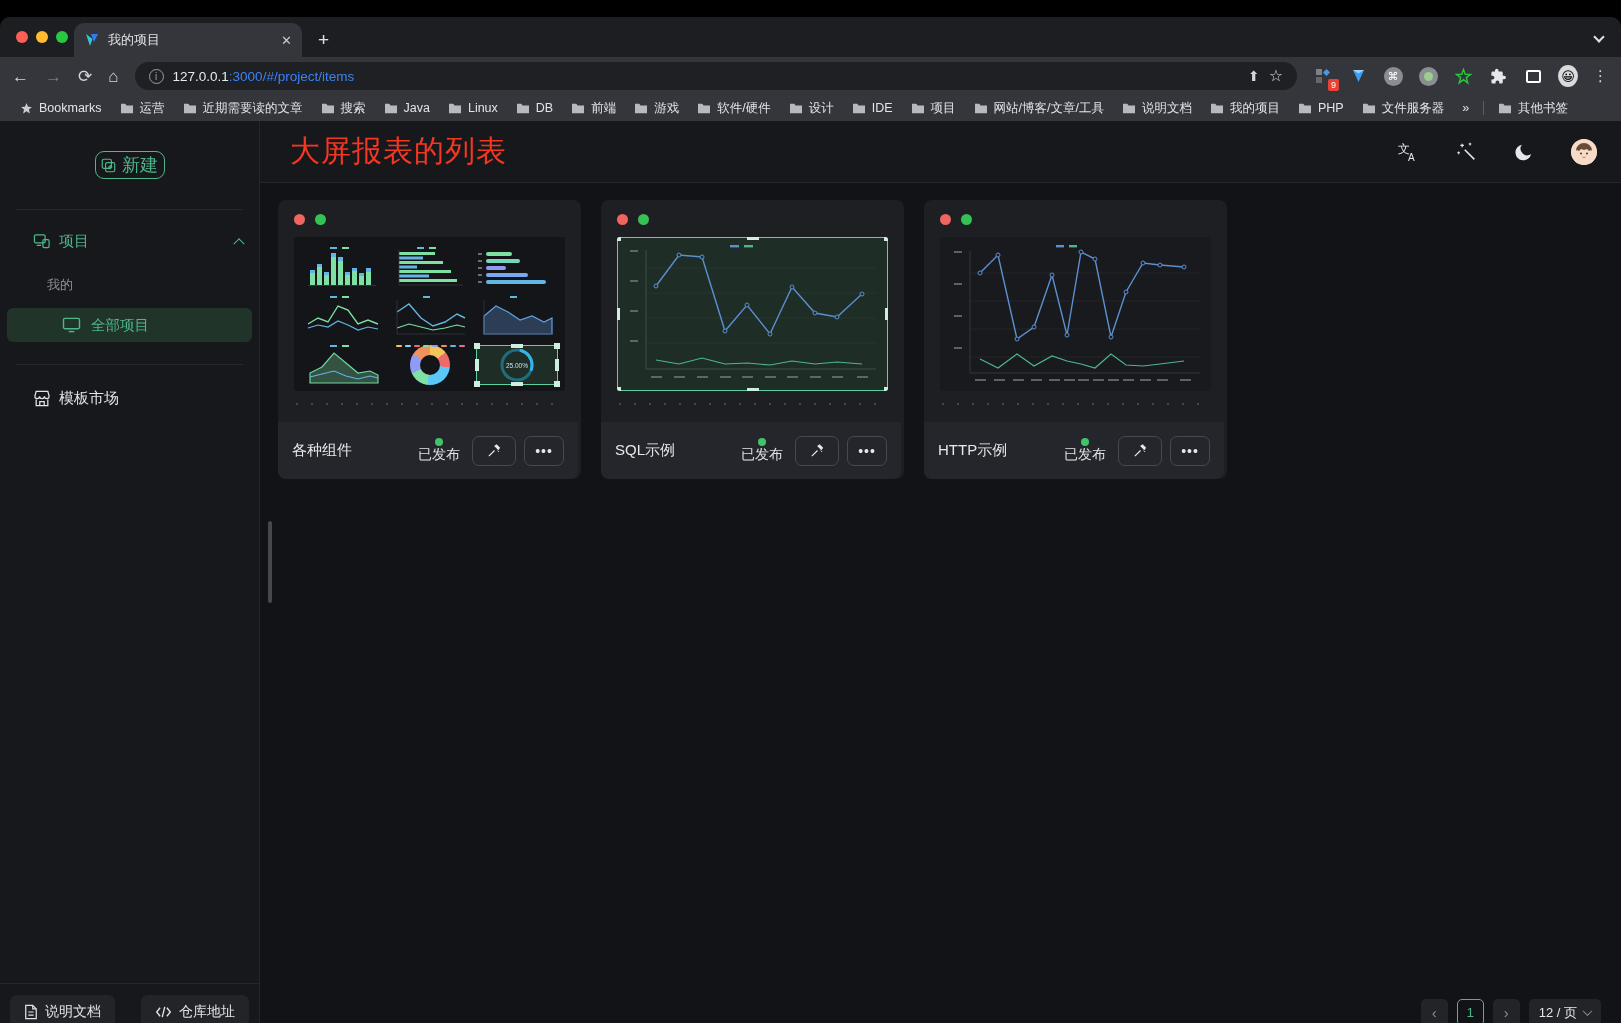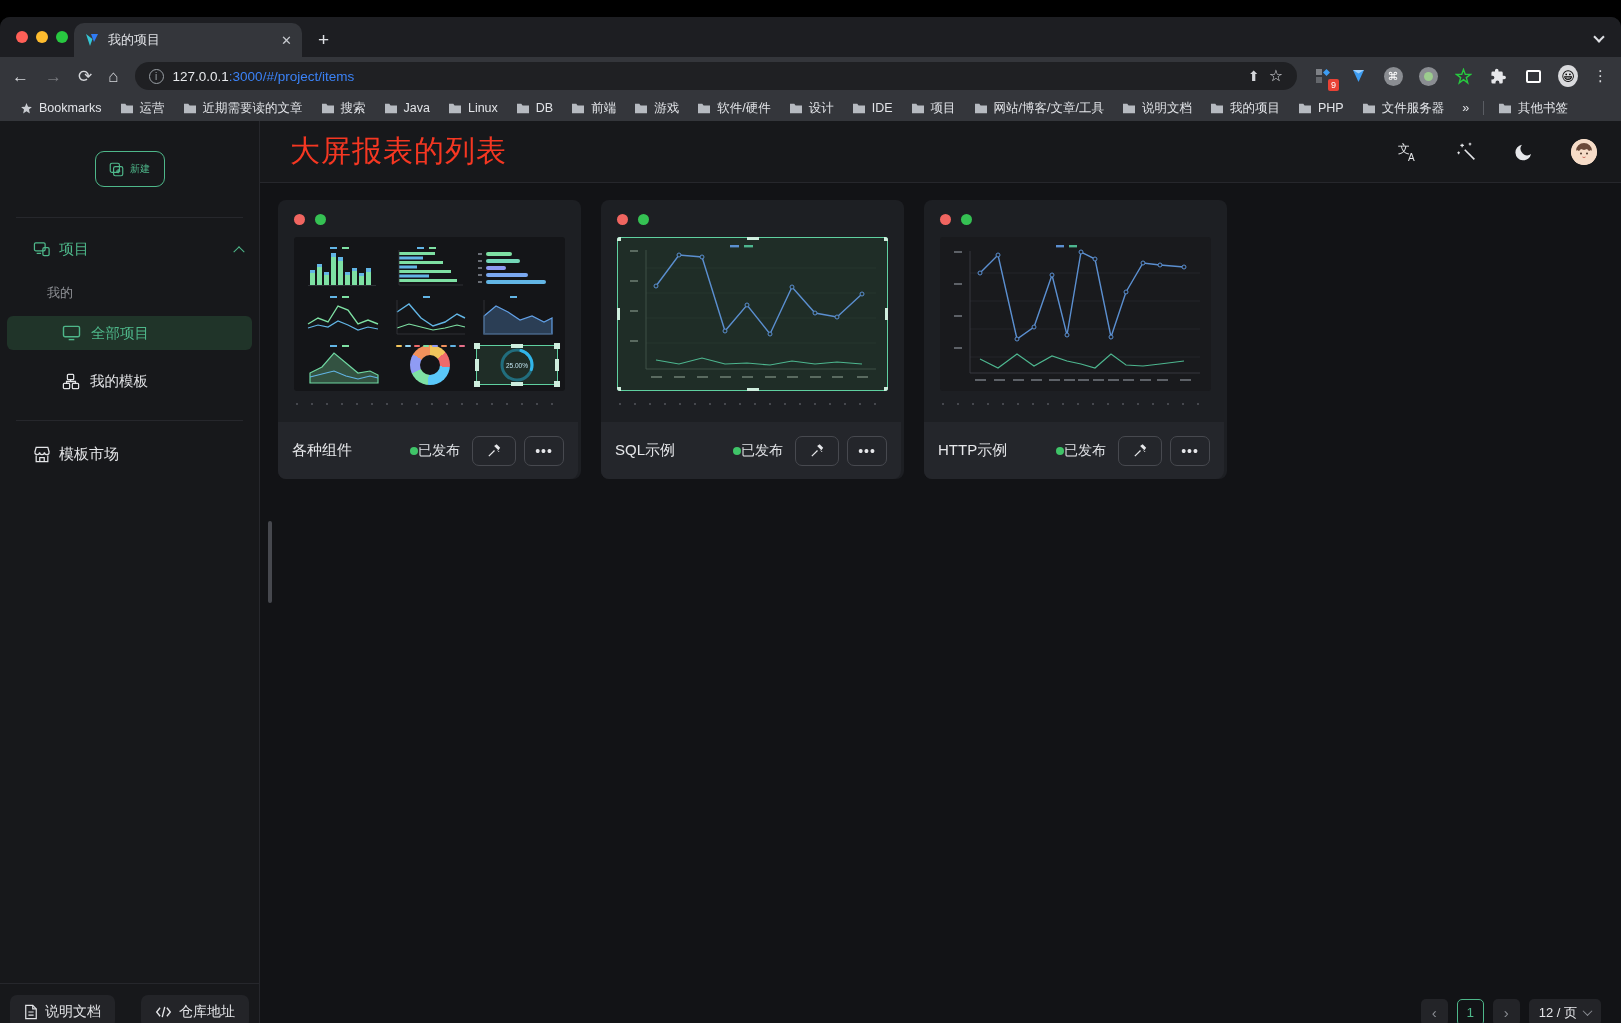--- a/index.html
+++ b/index.html
@@ -41,22 +41,22 @@
 
   .bookmarks { height:26px; background:#34363b; display:flex; align-items:center; padding:0 12px;
     gap:2px; font-size:12.5px; color:#e2e4e8; white-space:nowrap; overflow:hidden; }
   .bm { display:flex; align-items:center; gap:6px; padding:2px 8px; border-radius:6px; }
   .bm svg { flex:none; }
   .bmsep { width:1px; height:14px; background:#5a5d63; margin:0 4px; }
 
   
   .app { position:absolute; top:104px; left:0; right:0; bottom:0; display:flex; background:#121316; }
   .sidebar { width:260px; background:#17181b; border-right:1px solid #26272c; position:relative; flex:none; }
-  .newbtn { margin:30px auto 0; width:70px; height:36px; border:1px solid #4eb78a; border-radius:9px;
-    color:#4eb78a; display:flex; align-items:center; justify-content:center; gap:6px; font-size:10px; }
+  .newbtn { margin:30px auto 0; width:70px; height:28px; border:1px solid #4eb78a; border-radius:9px;
+    color:#4eb78a; display:flex; align-items:center; justify-content:center; gap:6px; font-size:18px; }
   .sdivider { height:1px; background:#26272c; margin:30px 16px 0; }
   .navrow { display:flex; align-items:center; height:34px; padding:0 16px 0 33px; gap:8px;
     color:#e3e4e7; font-size:15px; margin-top:14px; }
   .navrow.green { color:#4eb78a; }
   .chevup { margin-left:auto; width:8px; height:8px; border-right:1.6px solid #4eb78a;
     border-bottom:1.6px solid #4eb78a; transform:rotate(225deg) translate(-2px,-2px); }
   .grouplabel { color:#8f9196; font-size:13px; padding-left:47px; margin-top:18px; }
   .sitem { display:flex; align-items:center; gap:10px; height:34px; margin:14px 7px 0;
     padding-left:55px; border-radius:6px; color:#e3e4e7; font-size:14.5px; }
   .sitem.active { background:#203429; color:#4eb78a;text-align:right; }
@@ -80,21 +80,21 @@
   .card { width:303px; height:279px; background:#1d1f23; border-radius:8px; padding:13px 16px 0; position:relative; }
   .cdots { display:flex; gap:10px; margin:1px 0 12px; }
   .cdot { width:11px; height:11px; border-radius:50%; }
   .cdot.r { background:#f06560; } .cdot.g { background:#35c153; }
   .thumb { height:154px; border-radius:3px; background:#141518; position:relative; overflow:hidden; }
   .dotline { height:2px; margin:12px 2px 0;
     background:repeating-linear-gradient(90deg,#45474d 0 2px,transparent 2px 15px); }
   .cfooter { position:absolute; left:0; right:3px; bottom:0; height:57px; background:#24262b;
     border-radius:0 0 8px 8px; display:flex; align-items:center; padding:0 14px; }
   .ctitle { color:#e6e7ea; font-size:15px; flex:1; }
-  .cstatus { display:flex; align-items:center; color:#dfe1e5; font-size:14px; margin-right:12px; }
+  .cstatus { display:flex; align-items:center; color:#dfe1e5; font-size:14px; margin-right:12px;flex-direction:column; }
   .sdot { width:8px; height:8px; border-radius:50%; background:#3fc468; }
   .iconbtn { height:30px; border:1px solid #47494f; border-radius:7px; background:transparent;
     display:flex; align-items:center; justify-content:center; color:#e6e7ea; }
   .iconbtn.hammer { width:44px; margin-right:8px; }
   .iconbtn.more { width:40px; font-size:14px; letter-spacing:1px; }
 
   .grid3 { position:absolute; inset:8px; display:grid; grid-template-columns:repeat(3,1fr);
     grid-template-rows:repeat(3,1fr); gap:5px; }
   .cell { position:relative; display:flex; align-items:center; justify-content:center; }
   .donutwrap { width:40px; height:40px; border-radius:50%;
@@ -336,29 +336,20 @@
         <span>项目</span>
         <span class="chevup"></span>
       </div>
       <div class="grouplabel">我的</div>
       <div class="sitem active">
         <svg width="19" height="16" viewBox="0 0 20 17" fill="none" stroke="#4eb78a" stroke-width="1.5">
           <rect x="1.5" y="1.5" width="17" height="11" rx="1.5"></rect>
             <path d="M7 15.5h6"></path>
         </svg>
         <span>全部项目</span>
-      </div>
-      <div class="sitem">
-        <svg width="18" height="17" viewBox="0 0 20 19" fill="none" stroke="#e3e4e7" stroke-width="1.4">
-          <rect x="6" y="1.5" width="7" height="6" rx="1"></rect>
-            <rect x="1.5" y="11.5" width="7" height="6" rx="1"></rect>
-            <rect x="11.5" y="11.5" width="7" height="6" rx="1"></rect>
-            <path d="M9.5 7.5v2h-4.5v2M9.5 9.5h5.5v2"></path>
-        </svg>
-        <span>我的模板</span>
       </div>
       <div class="sdivider" style="margin-top:22px"></div>
       <div class="navrow" style="margin-top:16px">
         <svg width="18" height="17" viewBox="0 0 20 19" fill="none" stroke="#e3e4e7" stroke-width="1.4">
           <path d="M2 7 L3.5 1.5 h13 L18 7"></path>
             <path d="M2 7 c0 1.6 1.2 2.6 2.7 2.6 S7.3 8.6 7.3 7 c0 1.6 1.2 2.6 2.7 2.6 s2.7-1 2.7-2.6 c0 1.6 1.2 2.6 2.7 2.6 S18 8.6 18 7"></path>
             <path d="M3.5 10.5 v7 h13 v-7"></path>
             <path d="M7.5 17.5 v-4.5 h5 v4.5"></path>
         </svg>
         <span>模板市场</span>

